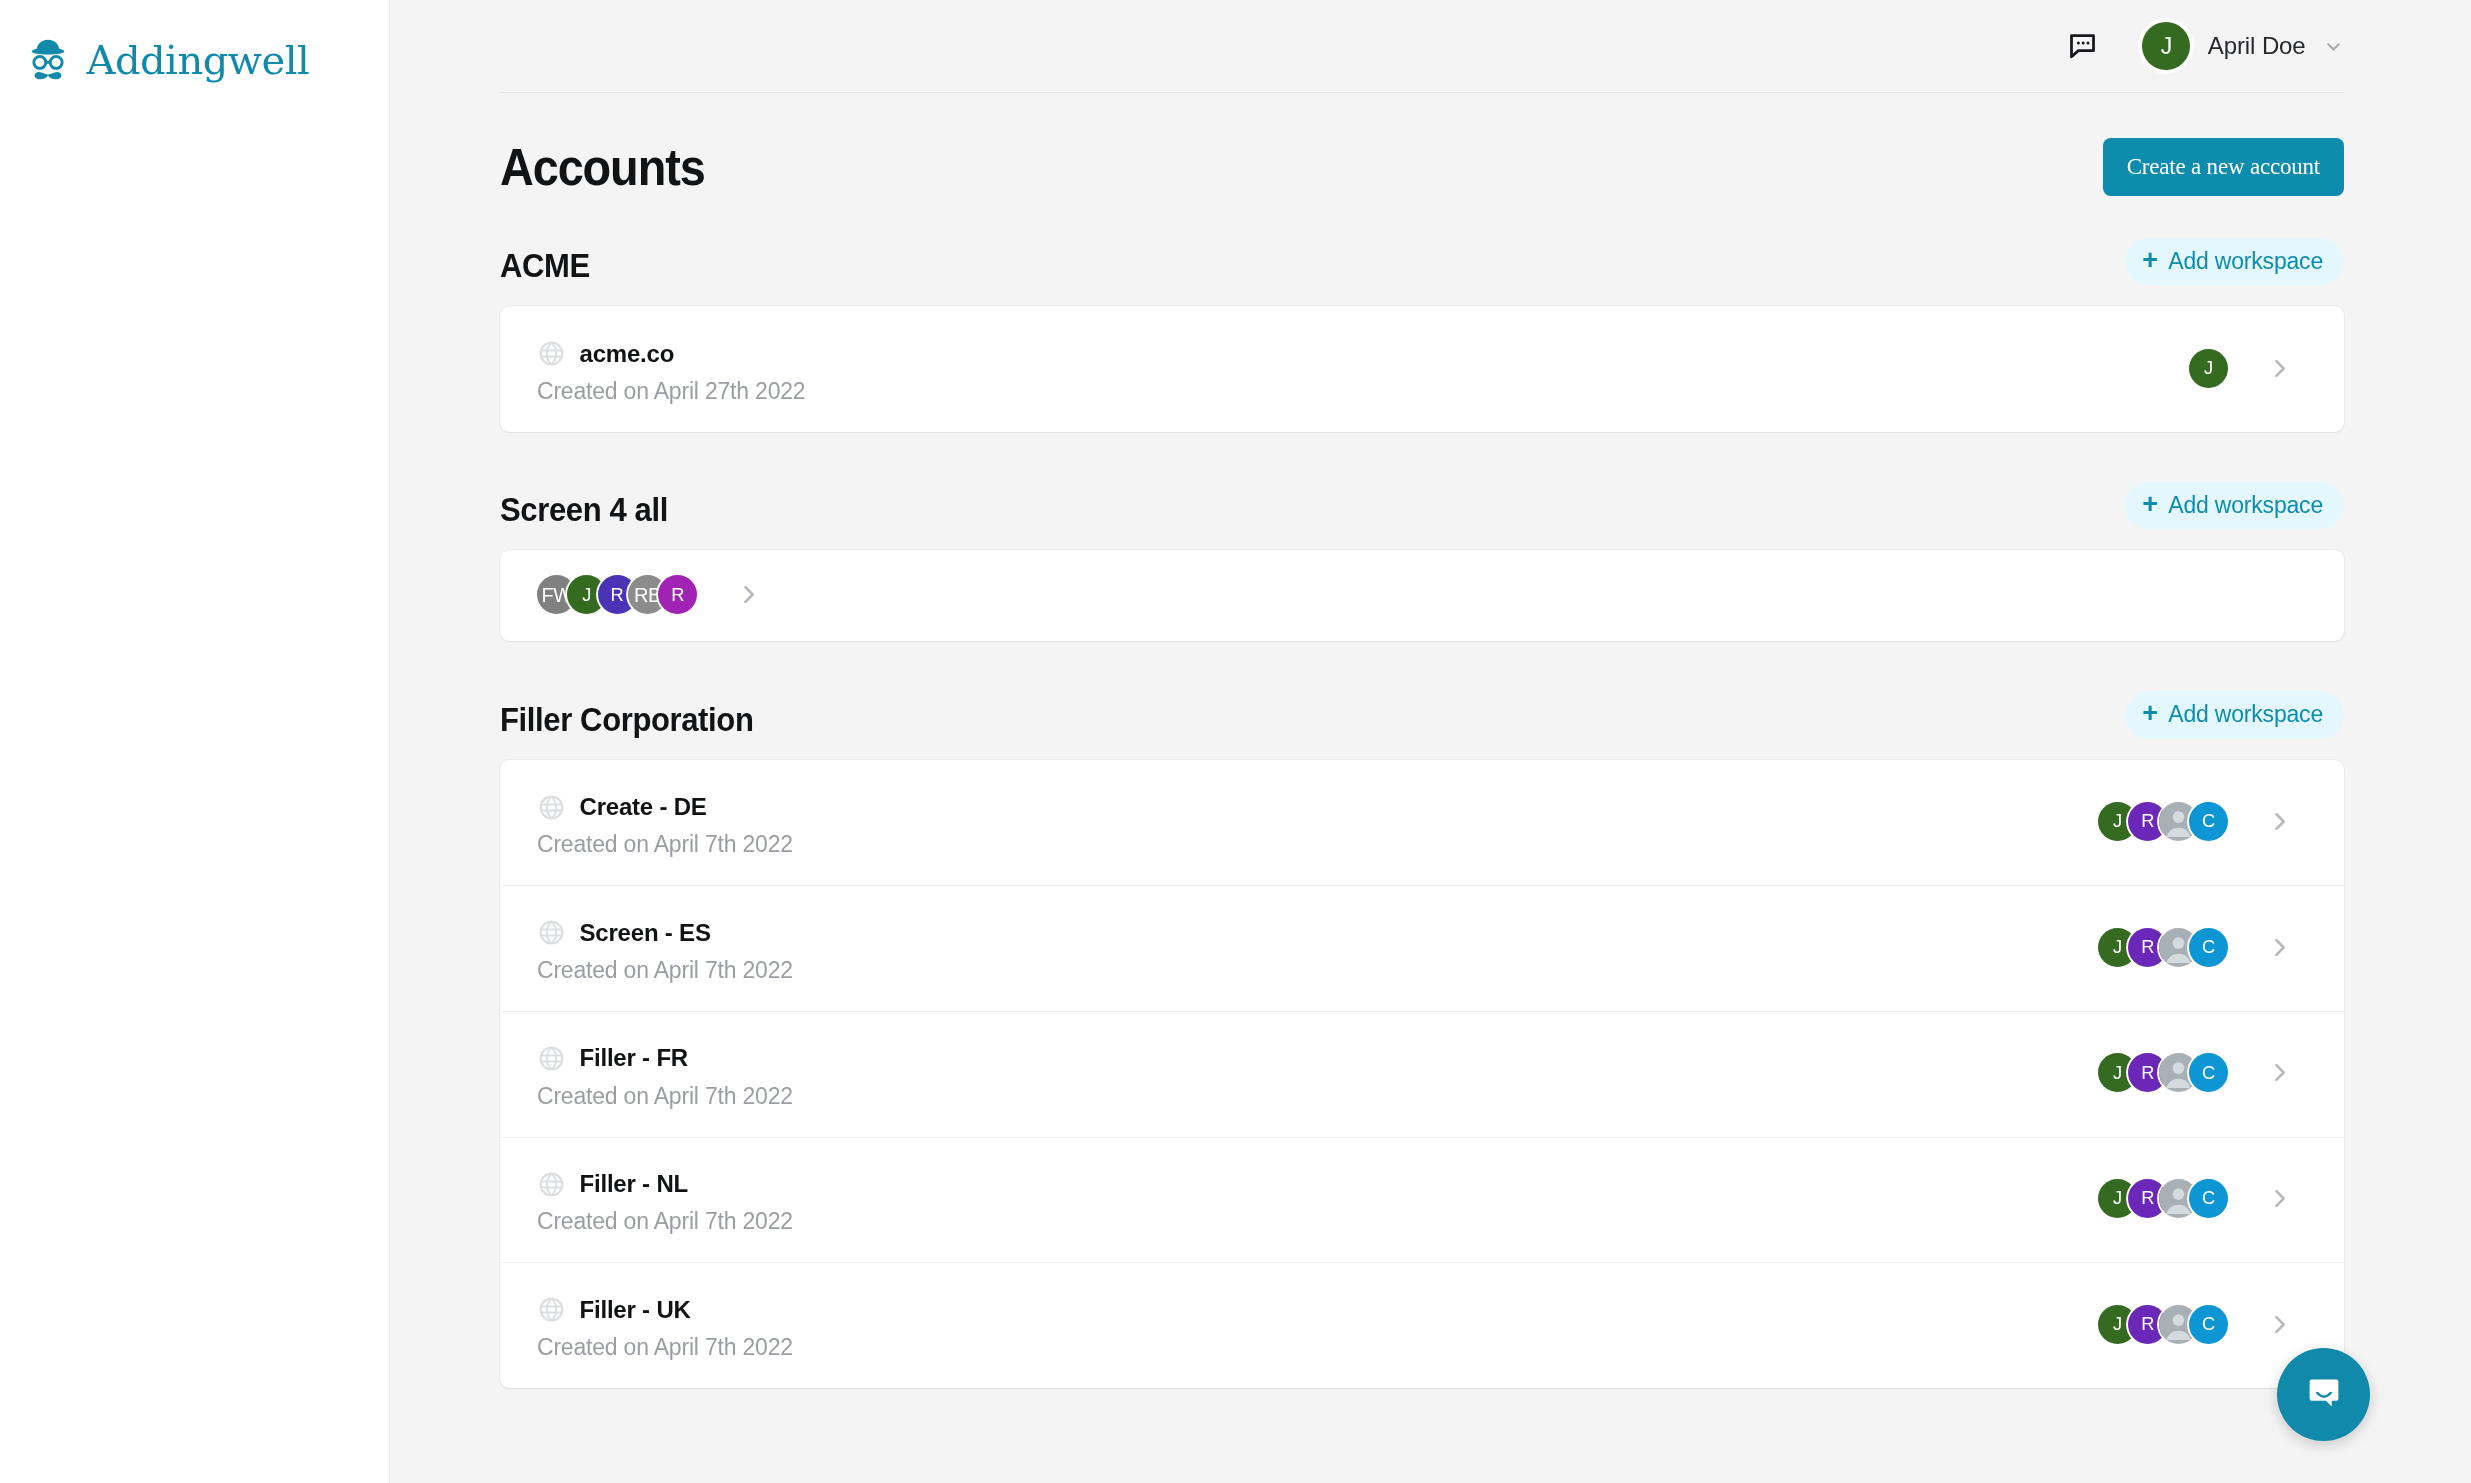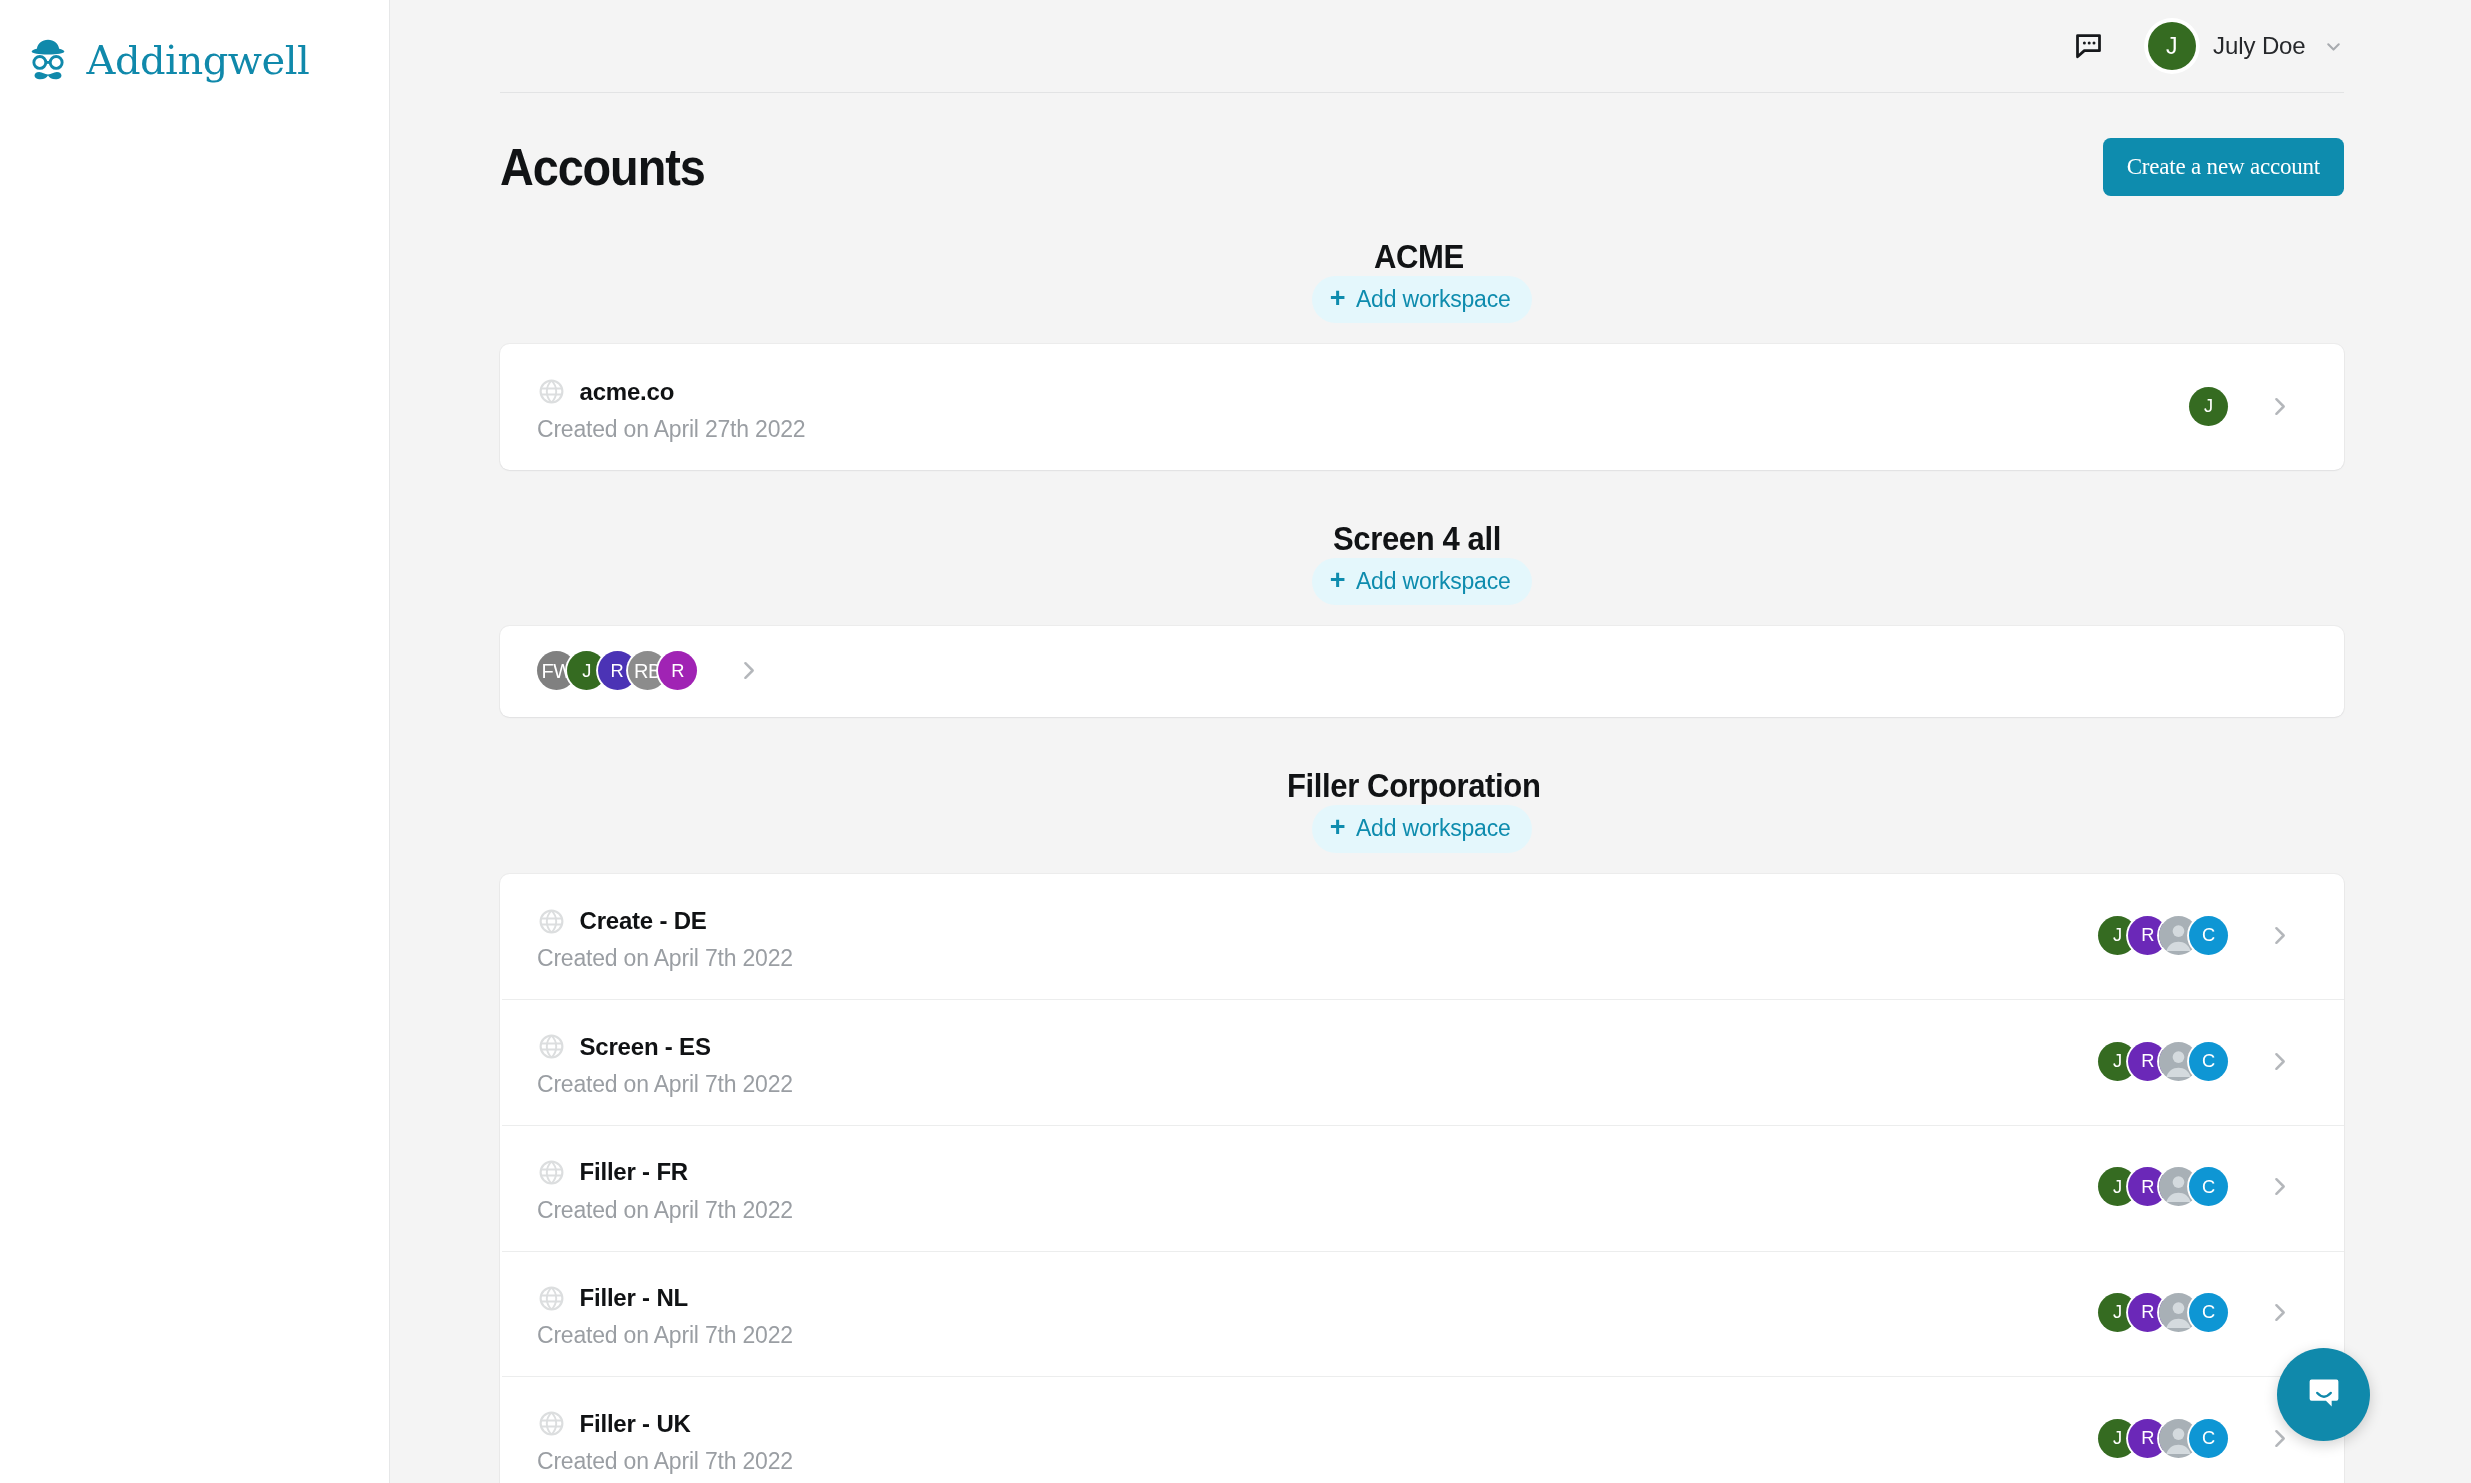--- a/index.html
+++ b/index.html
@@ -150,24 +150,23 @@
     letter-spacing: -0.2px;
     line-height: 1;
   }
 
   
   .group { margin-top: 50px; }
   .group:first-of-type { margin-top: 41px; }
 
   .group-head {
     display: flex;
-    align-items: center;
+    align-items: flex-end;
     justify-content: space-between;
     padding-bottom: 21px;
-    flex-direction: column;
   }
 
   .group-title {
     font-family: "Liberation Sans Narrow", "Liberation Sans", sans-serif;
     font-size: 33px;
     font-weight: bold;
     color: #111315;
     letter-spacing: -0.4px;
     transform: scaleX(0.94);
     transform-origin: left center;
@@ -314,21 +313,21 @@
         <div class="chat-icon-btn">
           <svg width="33" height="33" viewBox="0 0 24 24" fill="none" xmlns="http://www.w3.org/2000/svg">
             <path d="M4 4h16v11H9l-5 4.5V4z" stroke="#16181b" stroke-width="2" stroke-linejoin="round"></path>
             <circle cx="9" cy="9.5" r="1.1" fill="#16181b"></circle>
             <circle cx="12.5" cy="9.5" r="1.1" fill="#16181b"></circle>
             <circle cx="16" cy="9.5" r="1.1" fill="#16181b"></circle>
           </svg>
         </div>
         <div class="user-menu">
           <span class="user-avatar">J</span>
-          <span class="user-name">July Doe</span>
+          <span class="user-name">April Doe</span>
           <span class="chevron-down">
             <svg width="21" height="21" viewBox="0 0 24 24" fill="none" xmlns="http://www.w3.org/2000/svg">
               <path d="M6 9.5l6 6 6-6" stroke="#a8abaf" stroke-width="2.4" stroke-linecap="round" stroke-linejoin="round"></path>
             </svg>
           </span>
         </div>
       </div>
     </div>
     <div class="header-divider"></div>
 

